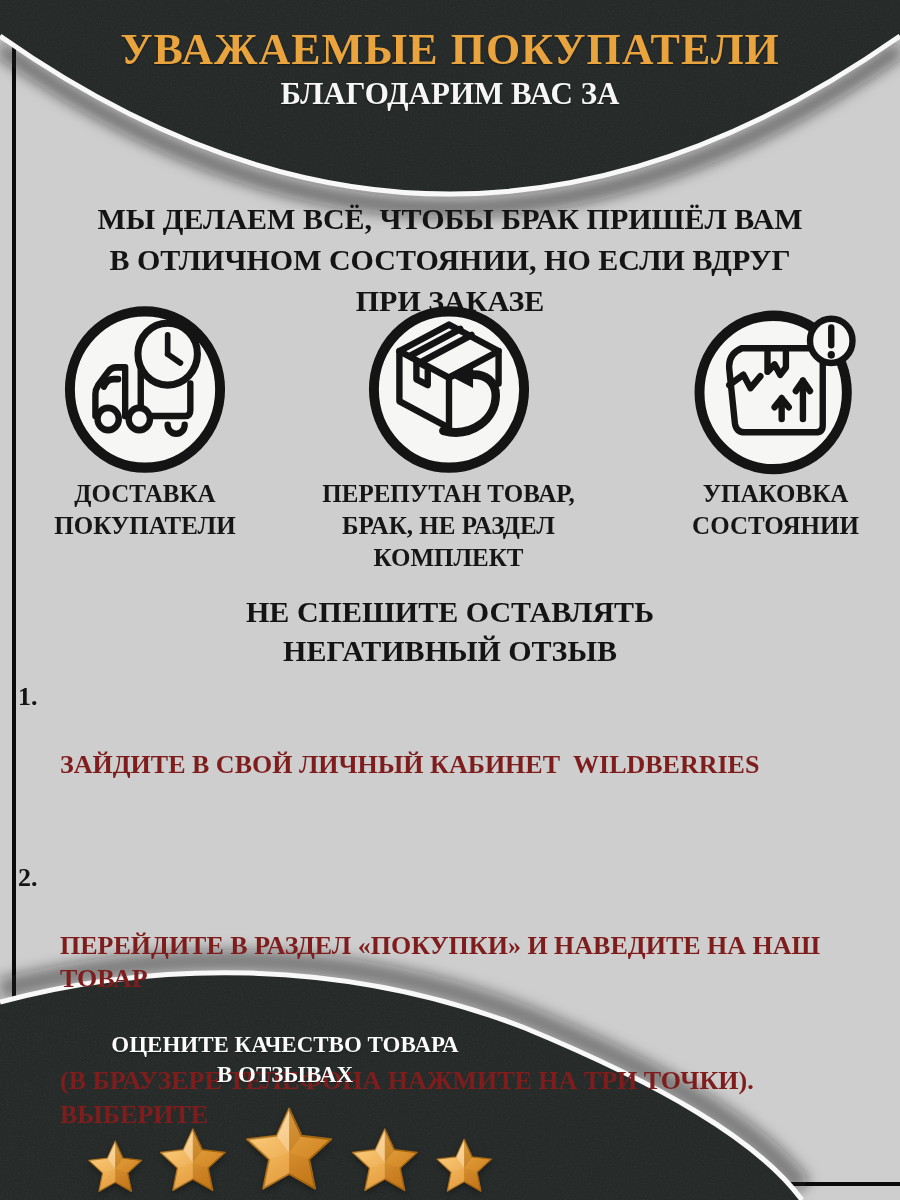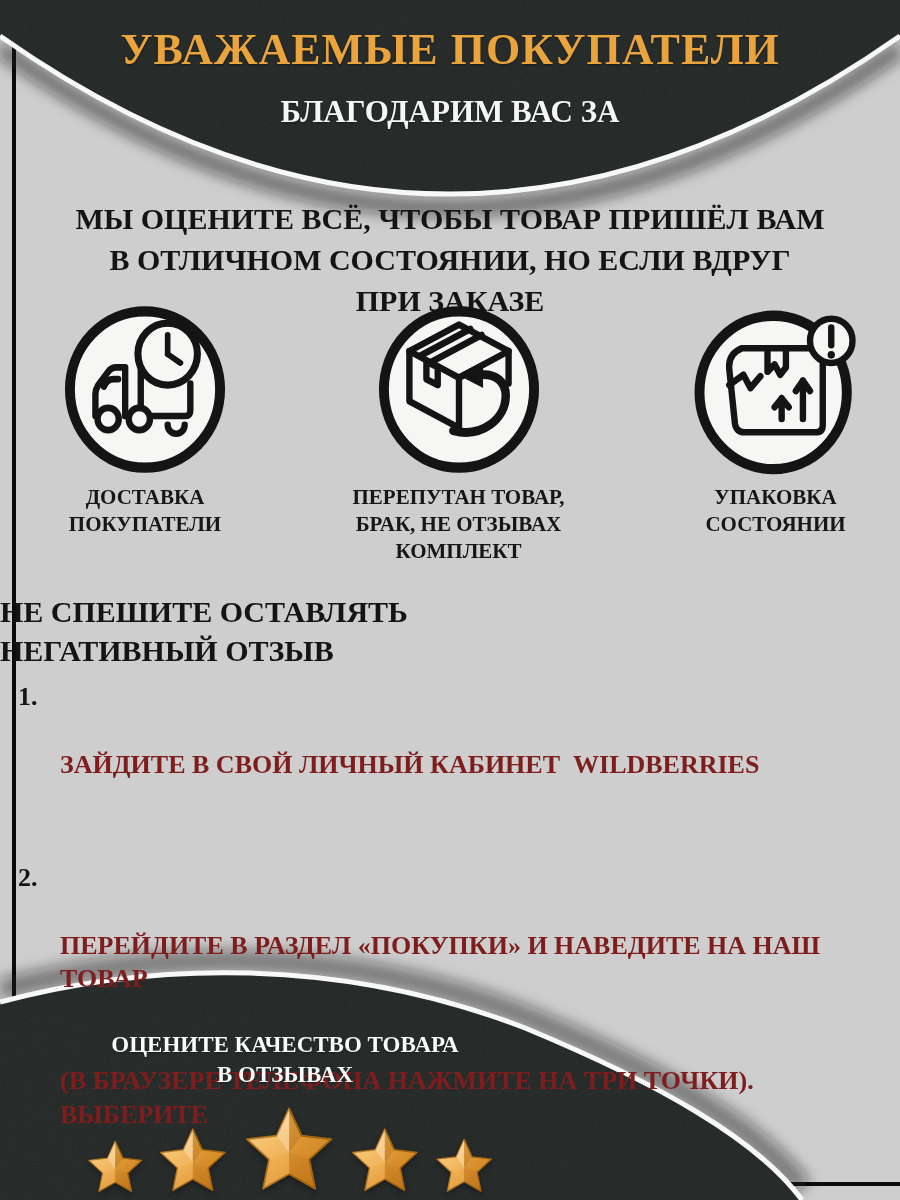--- a/index.html
+++ b/index.html
@@ -19,43 +19,43 @@
 
   .line{display:block;}
 
   
   .header{position:absolute;left:0;top:0;width:900px;text-align:center;}
   .header-title{
     margin-top:24px;font-size:44px;font-weight:700;letter-spacing:1px;
     color:#e9a43e;text-shadow:0 1px 2px rgba(0,0,0,.45);
   }
   .header-sub{
-    margin-top:18px;font-size:31px;font-weight:700;color:#f6f6f6;
+    margin-top:0;font-size:31px;font-weight:700;color:#f6f6f6;
     line-height:1.22;text-shadow:0 1px 2px rgba(0,0,0,.4);
   }
 
   
   .intro{
     position:absolute;left:0;top:198px;width:900px;text-align:center;
     font-size:30px;font-weight:700;color:#141414;line-height:1.37;
   }
 
   
   .reason{position:absolute;top:301px;text-align:center;}
   .reason.r1{left:15px;width:260px;}
-  .reason.r2{left:316px;width:285px;}
+  .reason.r2{left:306px;width:285px;}
   .reason.r3{left:648px;width:255px;}
   .reason-icon{display:block;margin:0 auto;width:170px;height:177px;}
   .reason-label{
-    margin-top:6px;font-size:21px;font-weight:700;color:#161616;line-height:1.28;
+    margin-top:0;font-size:25px;font-weight:700;color:#161616;line-height:1.28;
   }
 
   
   .warning{
-    position:absolute;left:0;top:592px;width:900px;
+    position:absolute;left:0;top:592px;width:900px;text-align:center;
     font-size:30px;font-weight:700;color:#141414;line-height:1.3;
   }
 
   
   .steps{position:absolute;left:18px;top:680px;width:862px;}
   .step{display:grid;grid-template-columns:28px 1fr;column-gap:14px;margin-bottom:12px;}
   .step-num{font-size:26px;font-weight:700;color:#141414;line-height:1.3;}
   .step-text{font-size:26px;font-weight:700;color:#7f1d1d;line-height:1.3;white-space:pre-wrap;}
 
   
@@ -132,21 +132,21 @@
   <div class="content">
 
     <div class="header">
       <div class="header-title">УВАЖАЕМЫЕ ПОКУПАТЕЛИ</div>
       <div class="header-sub">
         <span class="line">БЛАГОДАРИМ ВАС ЗА</span>
       </div>
     </div>
 
     <div class="intro">
-      <span class="line">МЫ ОЦЕНИТЕ ВСЁ, ЧТОБЫ ТОВАР ПРИШЁЛ ВАМ</span>
+      <span class="line">МЫ ДЕЛАЕМ ВСЁ, ЧТОБЫ БРАК ПРИШЁЛ ВАМ</span>
       <span class="line">В ОТЛИЧНОМ СОСТОЯНИИ, НО ЕСЛИ ВДРУГ</span>
       <span class="line">ПРИ ЗАКАЗЕ</span>
     </div>
 
     <div class="reason r1">
       <svg class="reason-icon" viewBox="0 0 120 120" preserveAspectRatio="none" xmlns="http://www.w3.org/2000/svg">
         <circle cx="60" cy="60" r="53" fill="#f6f6f4" stroke="#141414" stroke-width="7"></circle>
         <g fill="none" stroke="#141414" stroke-width="4.5" stroke-linecap="round" stroke-linejoin="round">
           <path d="M25,78 V63 Q25,60 27,57 L34,48 Q36,45 40,45 H46 V78"></path>
           <path d="M31,58 Q33,53 38,53 H41"></path>
@@ -176,21 +176,21 @@
           <path d="M25,34 V68 L60,86 V52"></path>
           <path d="M95,34 V56"></path>
           <path d="M68,19 L33,37 M76,23 L41,41"></path>
           <path d="M37,41 V53 L45,57 V45 Z"></path>
         </g>
         <path d="M56,88 C76,93 93,80 93,64 C93,55 86,49 75,50" fill="none" stroke="#141414" stroke-width="6" stroke-linecap="round"></path>
         <polygon points="77,41 77,59 59,50" fill="#141414"></polygon>
       </svg>
       <div class="reason-label">
         <span class="line">ПЕРЕПУТАН ТОВАР,</span>
-        <span class="line">БРАК, НЕ ОТЗЫВАХ</span>
+        <span class="line">БРАК, НЕ РАЗДЕЛ</span>
         <span class="line">КОМПЛЕКТ</span>
       </div>
     </div>
 
     <div class="reason r3">
       <svg class="reason-icon" viewBox="0 0 120 120" preserveAspectRatio="none" xmlns="http://www.w3.org/2000/svg">
         <circle cx="58" cy="62" r="52" fill="#f6f6f4" stroke="#141414" stroke-width="7"></circle>
         <g fill="none" stroke="#141414" stroke-width="4.5" stroke-linecap="round" stroke-linejoin="round">
           <path d="M36,32 H88 Q93,32 93,37 V84 Q93,89 88,89 H38 Q32,89 31,83 L27,46 Q26,36 36,32 Z"></path>
           <path d="M54,32 V48 L59,43 L63,50 L67,45 V32"></path>

